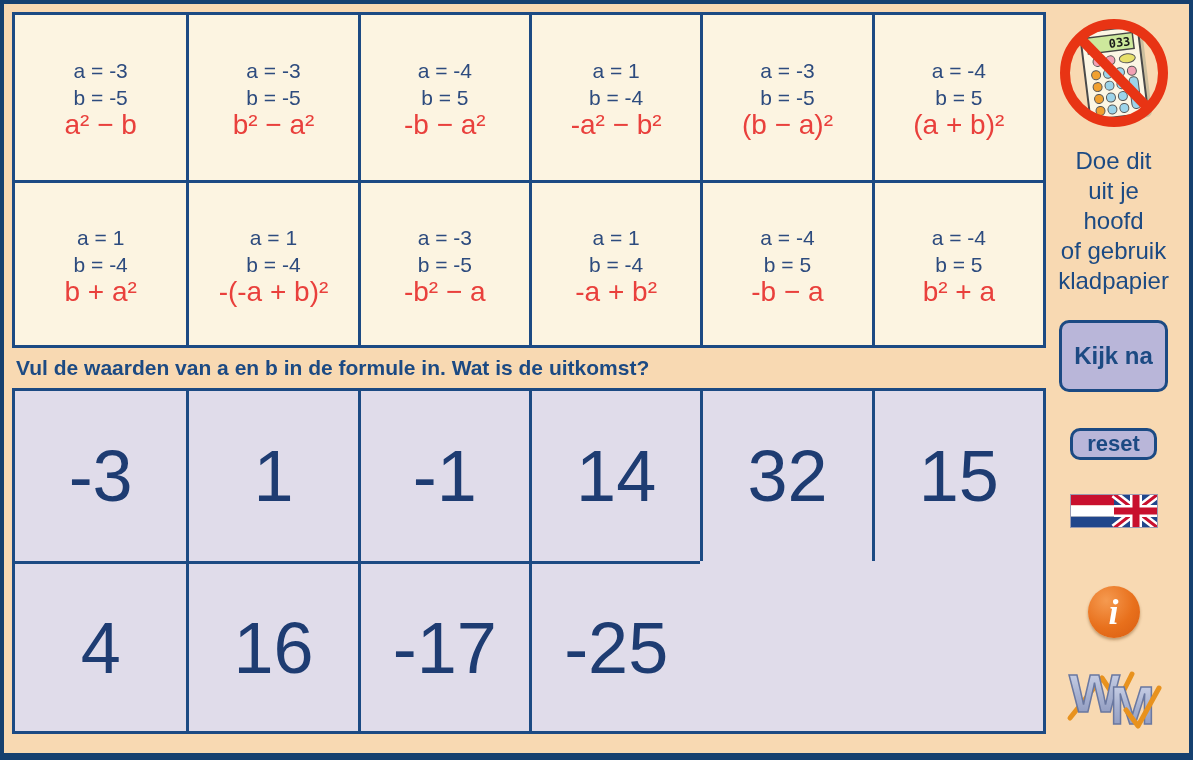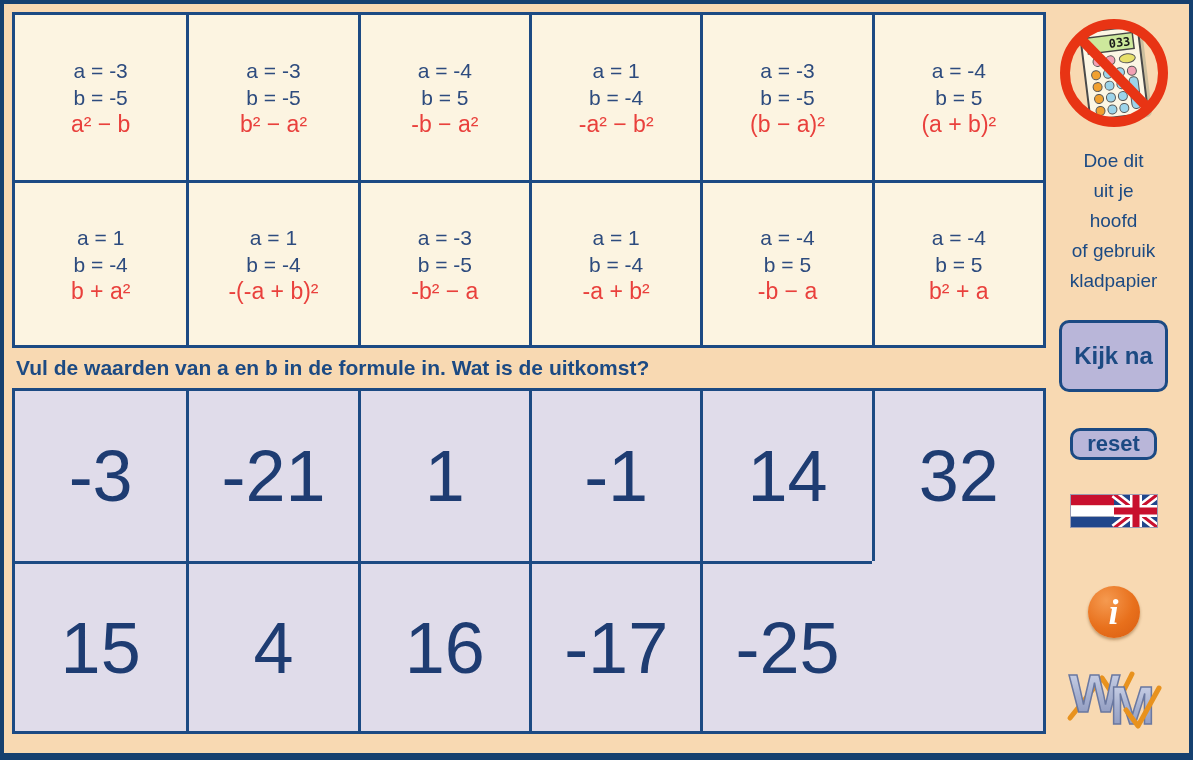--- a/index.html
+++ b/index.html
@@ -36,21 +36,21 @@
     display: flex; flex-direction: column;
     align-items: center; justify-content: center;
     background: #fcf4e1;
   }
   .card:nth-child(6n+1) { border-left: none; }
   .card:nth-child(-n+6) { border-top: none; }
   .card-var {
     color: #2d4b7e; font-size: 21px; line-height: 27px;
   }
   .card-formula {
-    color: #e9403c; font-size: 23px; line-height: 27px;
+    color: #e9403c; font-size: 28px; line-height: 27px;
   }
   
   .instruction-bar {
     height: 40px;
     display: flex; align-items: center;
     padding-left: 4px;
   }
   .instruction-text {
     color: #1c4a83; font-size: 21px; font-weight: bold;
   }
@@ -74,21 +74,21 @@
   .answer:nth-child(-n+6) { border-top: none; }
   
   .sidebar {
     flex: 1;
     display: flex; flex-direction: column; align-items: center;
   }
   .no-calc { margin-top: 4px; cursor: default; }
   .note {
     margin-top: 12px;
     text-align: center;
-    color: #1c4a83; font-size: 19px; line-height: 30px;
+    color: #1c4a83; font-size: 24px; line-height: 30px;
   }
   .note span { display: block; }
   .btn {
     font-family: "Liberation Sans", sans-serif;
     background: #b9b6d9;
     border: 3px solid #1c4a83;
     border-radius: 10px;
     color: #1c4a83; font-weight: bold;
     cursor: pointer;
   }
@@ -173,21 +173,20 @@
           <div class="card-var">a = -4</div>
           <div class="card-var">b = 5</div>
           <div class="card-formula">b² + a</div>
         </div>
       </div>
     <div class="instruction-bar">
       <span class="instruction-text">Vul de waarden van a en b in de formule in. Wat is de uitkomst?</span>
     </div>
     <div class="answer-grid">
         <div class="answer">-3</div>
-        <div class="answer">-21</div>
         <div class="answer">1</div>
         <div class="answer">-1</div>
         <div class="answer">14</div>
         <div class="answer">32</div>
         <div class="answer">15</div>
         <div class="answer">4</div>
         <div class="answer">16</div>
         <div class="answer">-17</div>
         <div class="answer">-25</div>
       </div>

